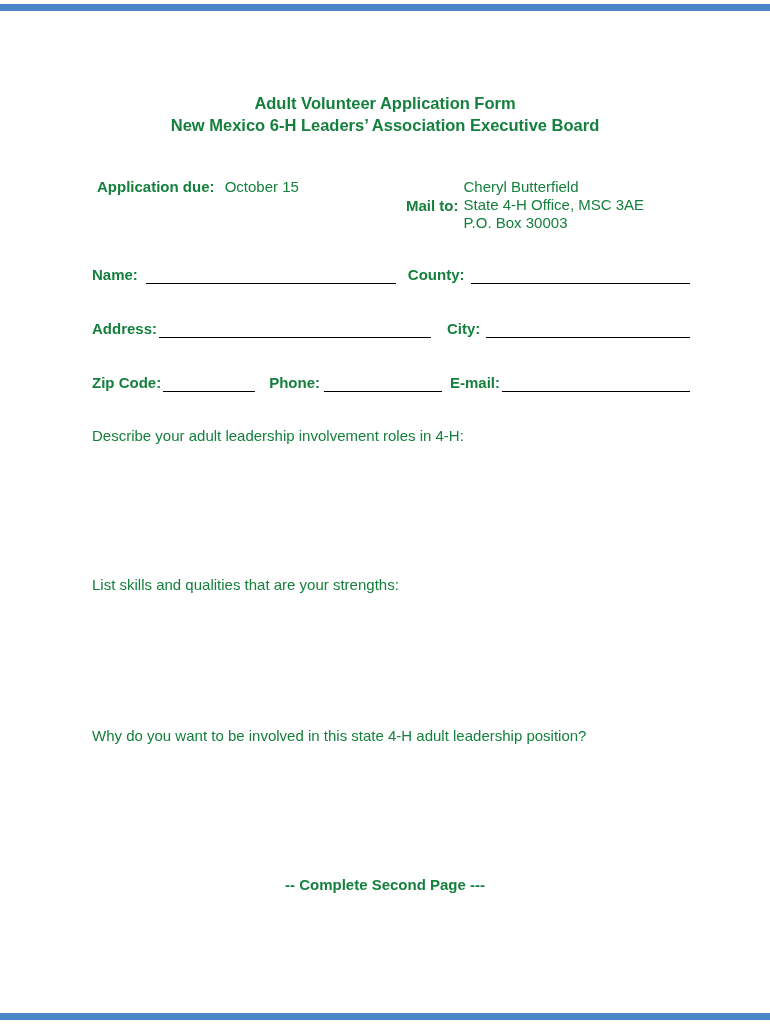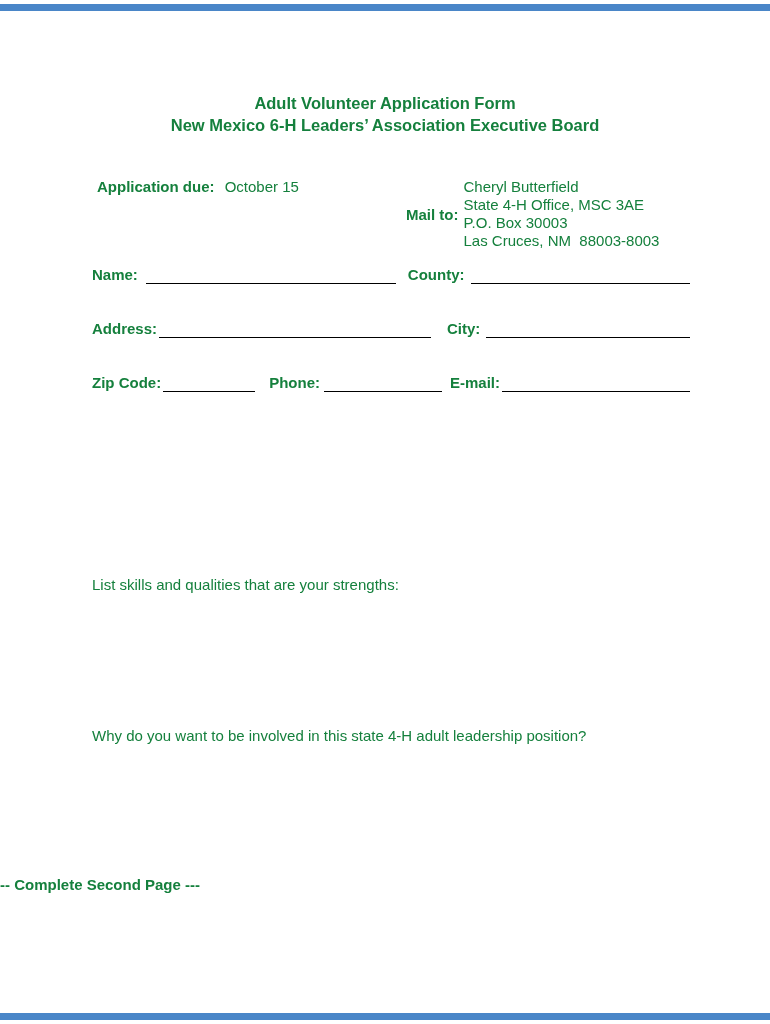--- a/index.html
+++ b/index.html
@@ -50,21 +50,21 @@
   }
   .mailto-wrap { display: flex; align-items: center; }
   .mail-lines { margin-left: 5px; }
   .mail-line { line-height: 18px; white-space: pre; }
   .question { position: absolute; left: 92px; width: 600px; line-height: 18px; }
   .footer-note {
     position: absolute;
     left: 0;
     top: 876px;
     width: 100%;
-    text-align: left;
+    text-align: center;
     font-weight: bold;
   }
 </style>
 </head>
 <body>
 
 <div class="page">
 
   <div class="edge-bar top"></div>
 
@@ -77,21 +77,20 @@
     <span class="lbl">Application due:</span>
     <span style="margin-left:6px;">October 15</span>
   </div>
 
   <div class="abs mailto-wrap" style="left:406px; top:178px;">
     <span class="lbl">Mail to:</span>
     <div class="mail-lines">
       <div class="mail-line">Cheryl Butterfield</div>
       <div class="mail-line">State 4-H Office, MSC 3AE</div>
       <div class="mail-line">P.O. Box 30003</div>
-      <div class="mail-line">Las Cruces, NM  88003-8003</div>
     </div>
   </div>
 
   <div class="row" style="top:266px;">
     <span class="lbl">Name:</span>
     <span class="fill" style="flex:0 0 250px; margin-left:8px;"></span>
     <span class="lbl" style="margin-left:12px;">County:</span>
     <span class="fill" style="flex:1; margin-left:6px;"></span>
   </div>
 
@@ -104,20 +103,21 @@
     <span class="fill" style="flex:1; margin-left:2px;"></span>
   </div>
 
   <div class="row" style="top:320px;">
     <span class="lbl">Address:</span>
     <span class="fill" style="flex:0 0 272px; margin-left:2px;"></span>
     <span class="lbl" style="margin-left:16px;">City:</span>
     <span class="fill" style="flex:1; margin-left:6px;"></span>
   </div>
 
+  <div class="question" style="top:427px;">Describe your adult leadership involvement roles in 4-H:</div>
   <div class="question" style="top:576px;">List skills and qualities that are your strengths:</div>
   <div class="question" style="top:727px;">Why do you want to be involved in this state 4-H adult leadership position?</div>
 
   <div class="footer-note">-- Complete Second Page ---</div>
 
   <div class="edge-bar bottom"></div>
 
 </div>
 
 </body></html>

